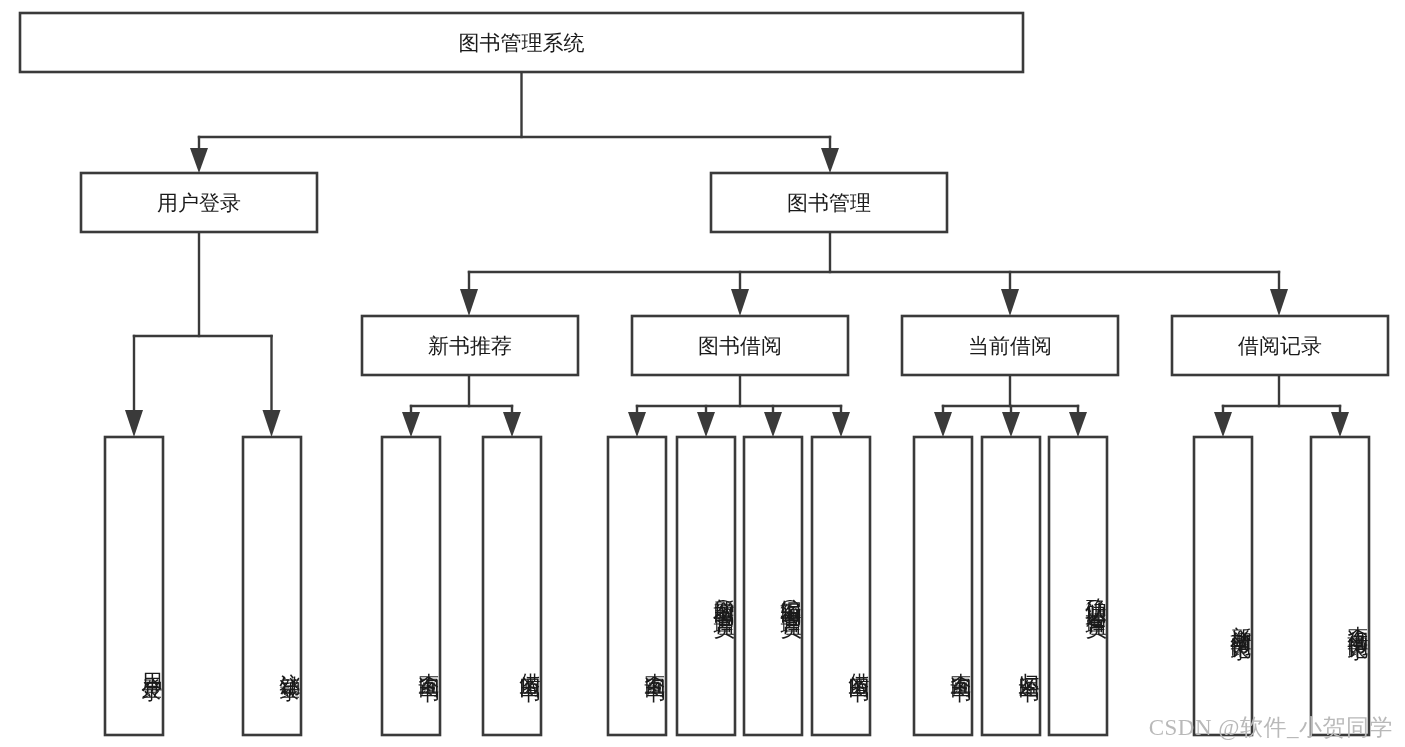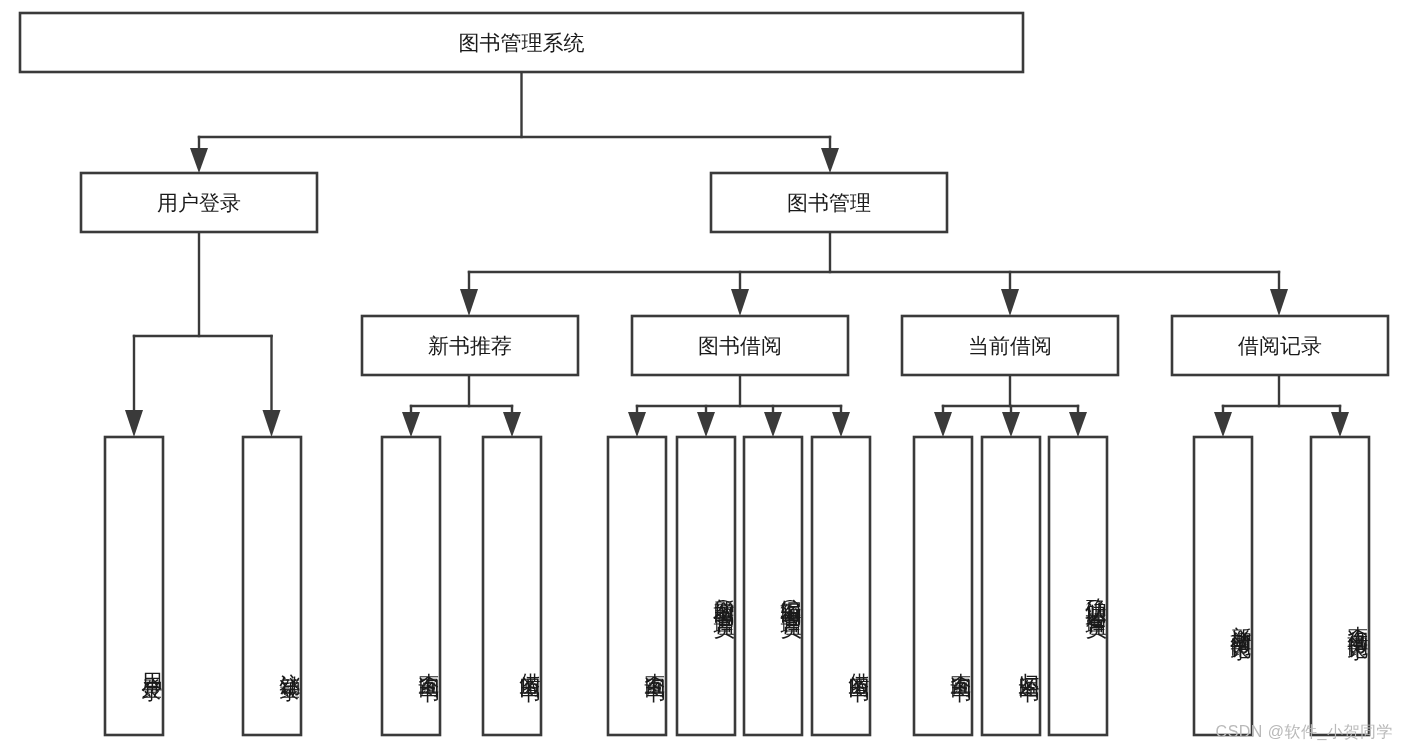--- a/index.html
+++ b/index.html
@@ -62,22 +62,22 @@
     line-height: 1.05;
     letter-spacing: 3px;
     color: #1a1a1a;
     white-space: nowrap;
     pointer-events: none;
   }
   .watermark {
     position: absolute;
     right: 12px;
     bottom: 4px;
-    font-family: Liberation Sans, sans-serif;
-    font-size: 16px;
+    font-family: Liberation Serif, serif;
+    font-size: 23px;
     color: #b9b9b9;
     letter-spacing: 0.5px;
     white-space: nowrap;
   }
 </style>
 </head>
 <body>
 
 <div id="diagram-root">
 

